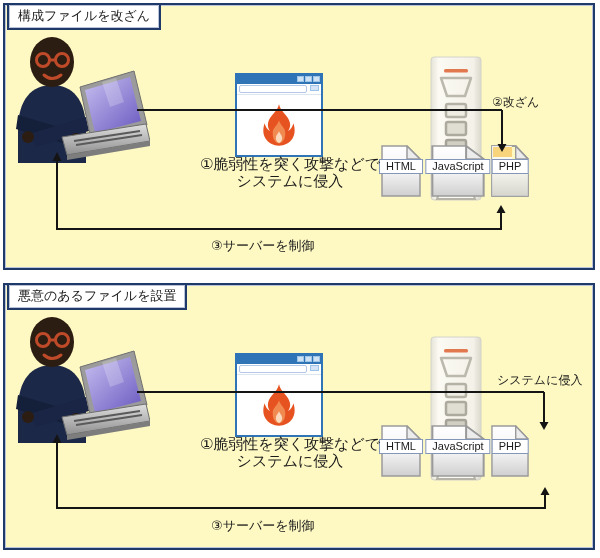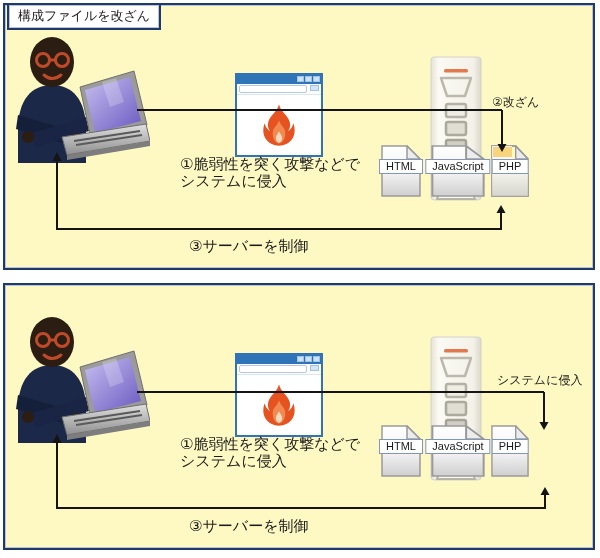--- a/index.html
+++ b/index.html
@@ -42,27 +42,27 @@
   .file-fold{fill:#ececec;stroke:#9a9a9a;stroke-width:1.5;stroke-linejoin:round;}
   .file--tan .file-body{fill:url(#fgradTan);stroke:#b09a62;}
   .file--tan .file-fold{fill:#ead2a0;stroke:#b09a62;}
   .file-label{
     position:absolute;left:50%;top:14px;transform:translateX(-50%);
     background:#fff;border:1px solid #8496b8;padding:0 6px 1px;
     font-size:11px;white-space:nowrap;z-index:2;
   }
   .tamper-band{position:absolute;left:2px;top:2px;width:19px;height:10px;background:#f8d47c;z-index:1;}
   .note1{
-    position:absolute;left:175px;top:150px;width:220px;text-align:left;
+    position:absolute;left:175px;top:150px;width:220px;text-align:center;
     font-size:15px;line-height:17px;z-index:3;
   }
   .note2{position:absolute;top:89px;font-size:12px;white-space:nowrap;z-index:3;}
   .p1 .note2{left:487px}
   .p2 .note2{left:492px;top:87px}
-  .note3{position:absolute;left:184px;top:232px;font-size:15px;white-space:nowrap;z-index:3;}
+  .note3{position:absolute;left:206px;top:232px;font-size:13px;white-space:nowrap;z-index:3;}
   .overlay{position:absolute;left:0;top:0;width:588px;height:263px;z-index:4;pointer-events:none;}
   .aline{stroke:#141414;stroke-width:2;fill:none;}
   .ahead{fill:#141414;stroke:none;}
 </style>
 </head>
 <body>
 
 <svg width="0" height="0" style="position:absolute" aria-hidden="true">
   <defs>
     <linearGradient id="fgrad" x1="0" y1="0" x2="0" y2="1">
@@ -191,20 +191,23 @@
     <path class="aline" d="M132,105 H497"></path>
     <path class="aline" d="M497,105 V139"></path>
     <polygon class="ahead" points="492.5,139 501.5,139 497,147"></polygon>
     <path class="aline" d="M52,155 V224 H496 V208"></path>
     <polygon class="ahead" points="47.5,156 56.5,156 52,147"></polygon>
     <polygon class="ahead" points="491.5,208 500.5,208 496,200"></polygon>
   </svg>
 </div>
 
 <div class="panel p2">
+  <div class="panel-title">
+    <span>悪意のあるファイルを設置</span>
+  </div>
 
   <div class="attacker">
     <svg viewBox="0 0 140 133">
       <path d="M8,95 C8,64 22,50 42,50 C62,50 76,64 76,95 L76,128 L8,128 Z" fill="#1c2848"></path>
       <path d="M8,80 L62,96 L59,110 L6,94 Z" fill="#141f3a"></path>
       <path d="M76,82 L22,98 L25,112 L79,96 Z" fill="#1a2545"></path>
       <circle cx="18" cy="102" r="6" fill="#2b1d12"></circle>
       <circle cx="66" cy="104" r="6" fill="#2b1d12"></circle>
       <ellipse cx="42" cy="27" rx="22" ry="25" fill="#2b1d12"></ellipse>
       <g fill="none" stroke="#bf4a2a" stroke-width="3">

